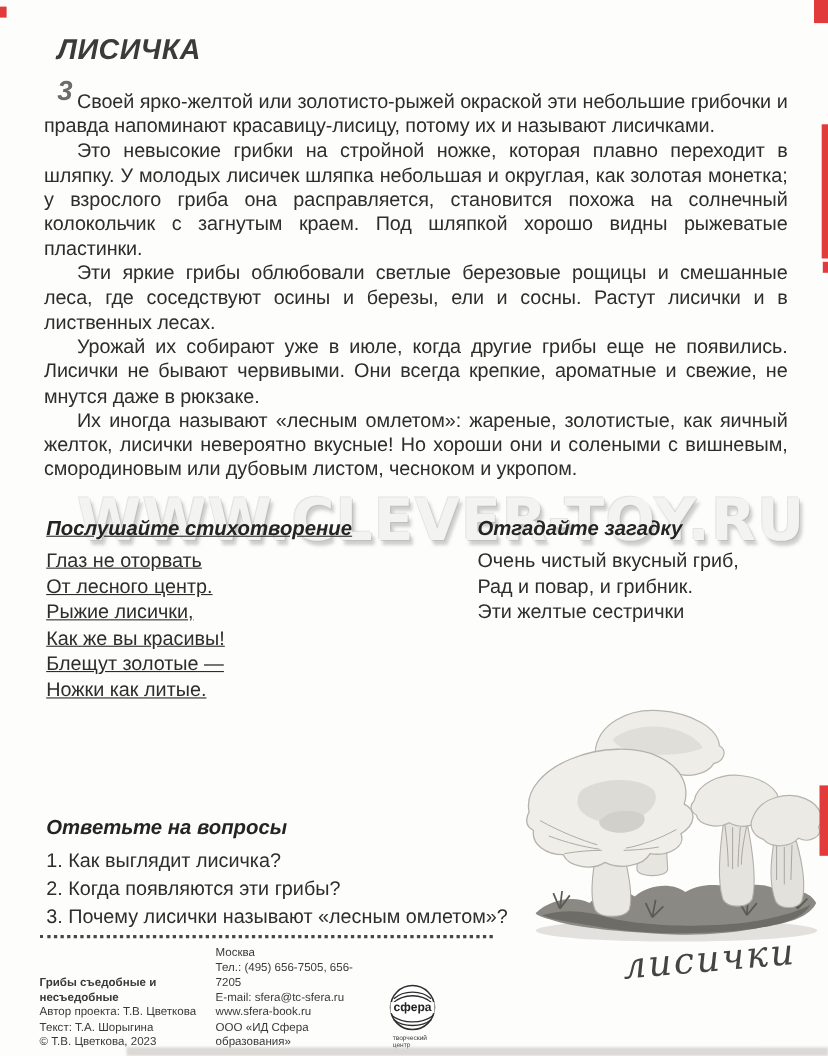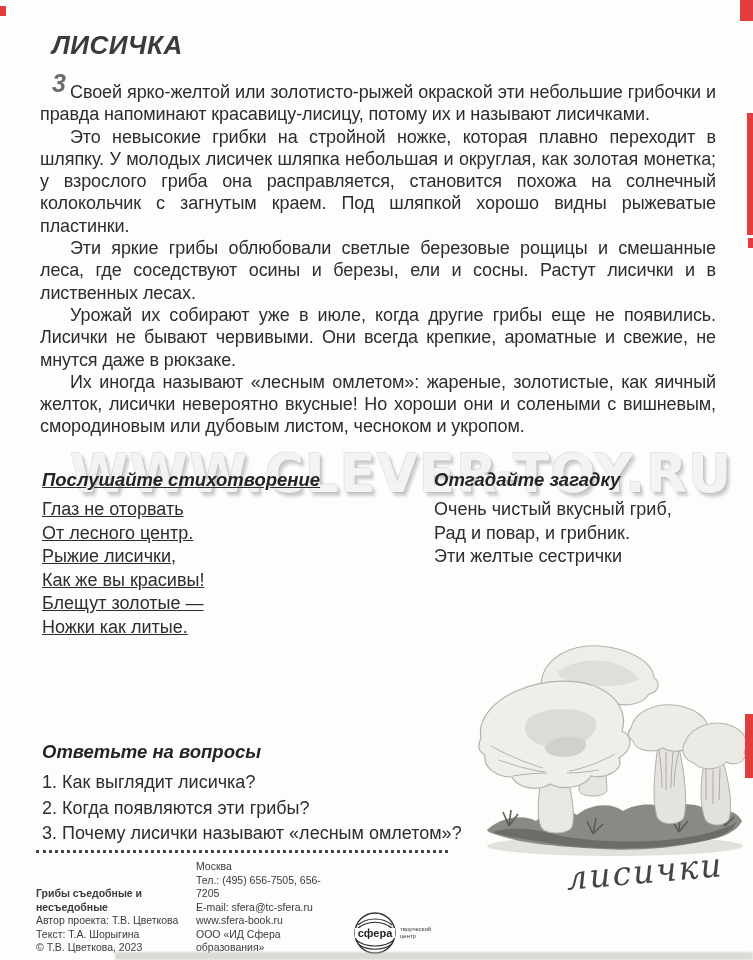--- a/index.html
+++ b/index.html
@@ -36,21 +36,21 @@
   
   .illustration{position:absolute;left:473px;top:620px;width:280px;height:240px;margin:0;z-index:1;}
   
   .footer{position:absolute;top:850px;left:36px;width:430px;z-index:2;}
   .footer-dots{width:412px;border-top:3px dotted #474747;margin-bottom:7px;}
   .footer-cols{display:flex;gap:10px;align-items:flex-end;}
   .fcol1{width:150px;}
   .fcol2{width:147px;}
   .footer .line{font-size:10.5px;line-height:13.5px;color:#3a3a3a;}
   .series-title{font-weight:bold;}
-  .logo-wrap{display:flex;align-items:center;gap:3px;margin-top:4px;}
+  .logo-wrap{display:flex;align-items:center;gap:3px;margin-top:4px;flex-direction:column;}
   .logo-caption{font-size:6px;line-height:7px;width:36px;color:#3a3a3a;}
   
   .handwritten{
     position:absolute;left:566px;top:852px;z-index:2;
     font-family:"DejaVu Serif",serif;font-style:italic;font-size:33px;
     letter-spacing:2px;color:#444;transform:rotate(-5deg);
   }
   
   .red-mark{position:absolute;background:#e23b3b;z-index:3;}
   .red-tl{left:0;top:6px;width:6px;height:10px;}

